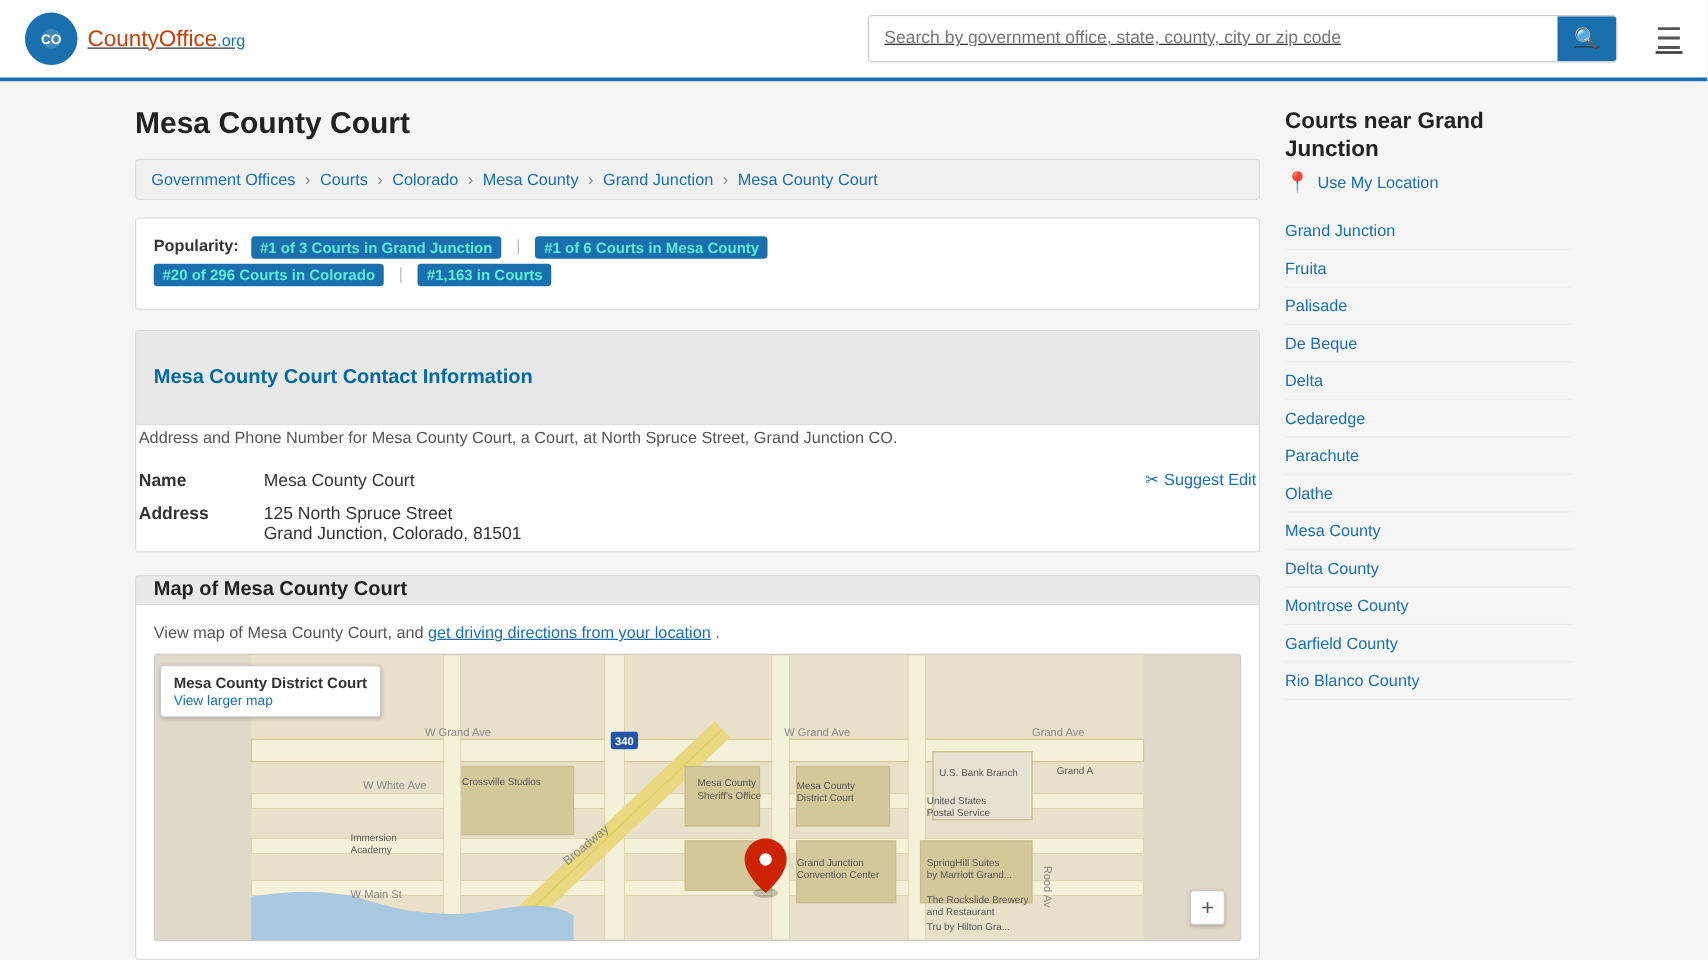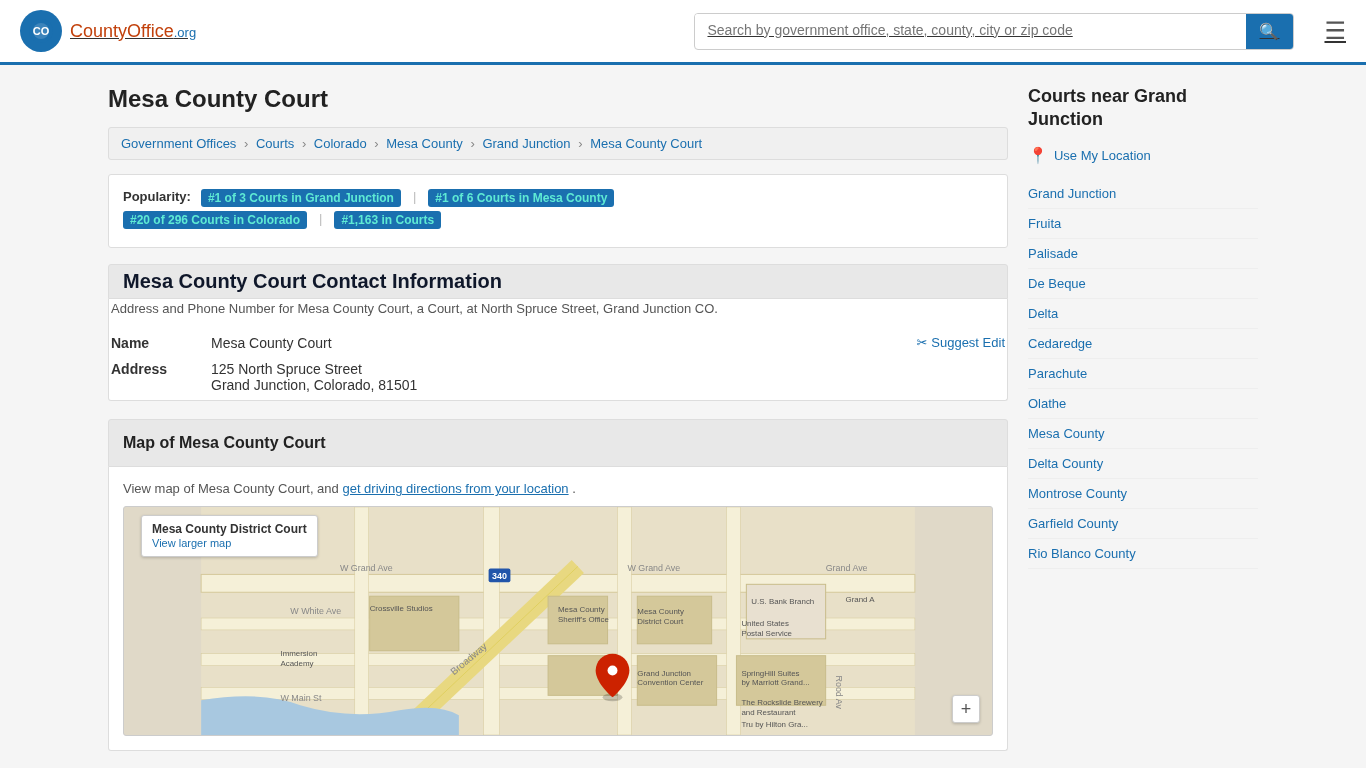--- a/index.html
+++ b/index.html
@@ -128,24 +128,24 @@
       font-size: 12px;
       font-weight: bold;
     }
     .pop-sep { color: #bbb; margin: 0 6px; }
 
     
     .section-header {
       background: #e8e8e8;
       border: 1px solid #ddd;
       border-radius: 3px 3px 0 0;
-      padding: 5px 14px;
-      font-size: 20px;
+      padding: 28px 14px;
+      font-size: 16px;
       font-weight: bold;
-      color: #0f172a;
+      color: #0369a1;
       margin-bottom: 0;
     }
 
     
     .contact-box {
       background: #fff;
       border: 1px solid #ddd;
       border-top: none;
       border-radius: 0 0 3px 3px;
       padding: 2px;
@@ -169,21 +169,21 @@
       align-items: center;
       gap: 4px;
     }
     .phone-link { color: #1a6faf; text-decoration: none; }
 
     
     .map-section-header {
       background: #e8e8e8;
       border: 1px solid #ddd;
       border-radius: 3px 3px 0 0;
-      padding: 14px 14px;
+      padding: 2px 14px;
       font-size: 16px;
       font-weight: bold;
       color: #222;
     }
     .map-box {
       background: #fff;
       border: 1px solid #ddd;
       border-top: none;
       border-radius: 0 0 3px 3px;
       padding: 14px;
@@ -196,21 +196,21 @@
       background: #e0d9c8;
       border: 1px solid #ccc;
       border-radius: 3px;
       position: relative;
       overflow: hidden;
     }
     
     .map-overlay {
       position: absolute;
       top: 8px;
-      left: 17px;
+      left: 4px;
       background: #fff;
       border: 1px solid #ccc;
       border-radius: 3px;
       padding: 6px 10px;
       font-size: 12px;
       box-shadow: 0 1px 3px rgba(0,0,0,0.2);
       z-index: 10;
     }
     .map-overlay .map-title { font-weight: bold; color: #333; font-size: 12px; }
     .map-overlay a { color: #1a6faf; font-size: 11px; text-decoration: none; }
@@ -231,21 +231,21 @@
       cursor: pointer;
       box-shadow: 0 1px 3px rgba(0,0,0,0.2);
       z-index: 10;
     }
 
     
     .sidebar-title {
       font-size: 18px;
       font-weight: bold;
       color: #222;
-      margin-bottom: 14px;
+      margin-bottom: 4px;
       line-height: 1.3;
     }
     .sidebar-location-btn {
       display: flex;
       align-items: center;
       gap: 6px;
       color: #1a6faf;
       text-decoration: none;
       font-size: 13px;
       margin-bottom: 14px;

